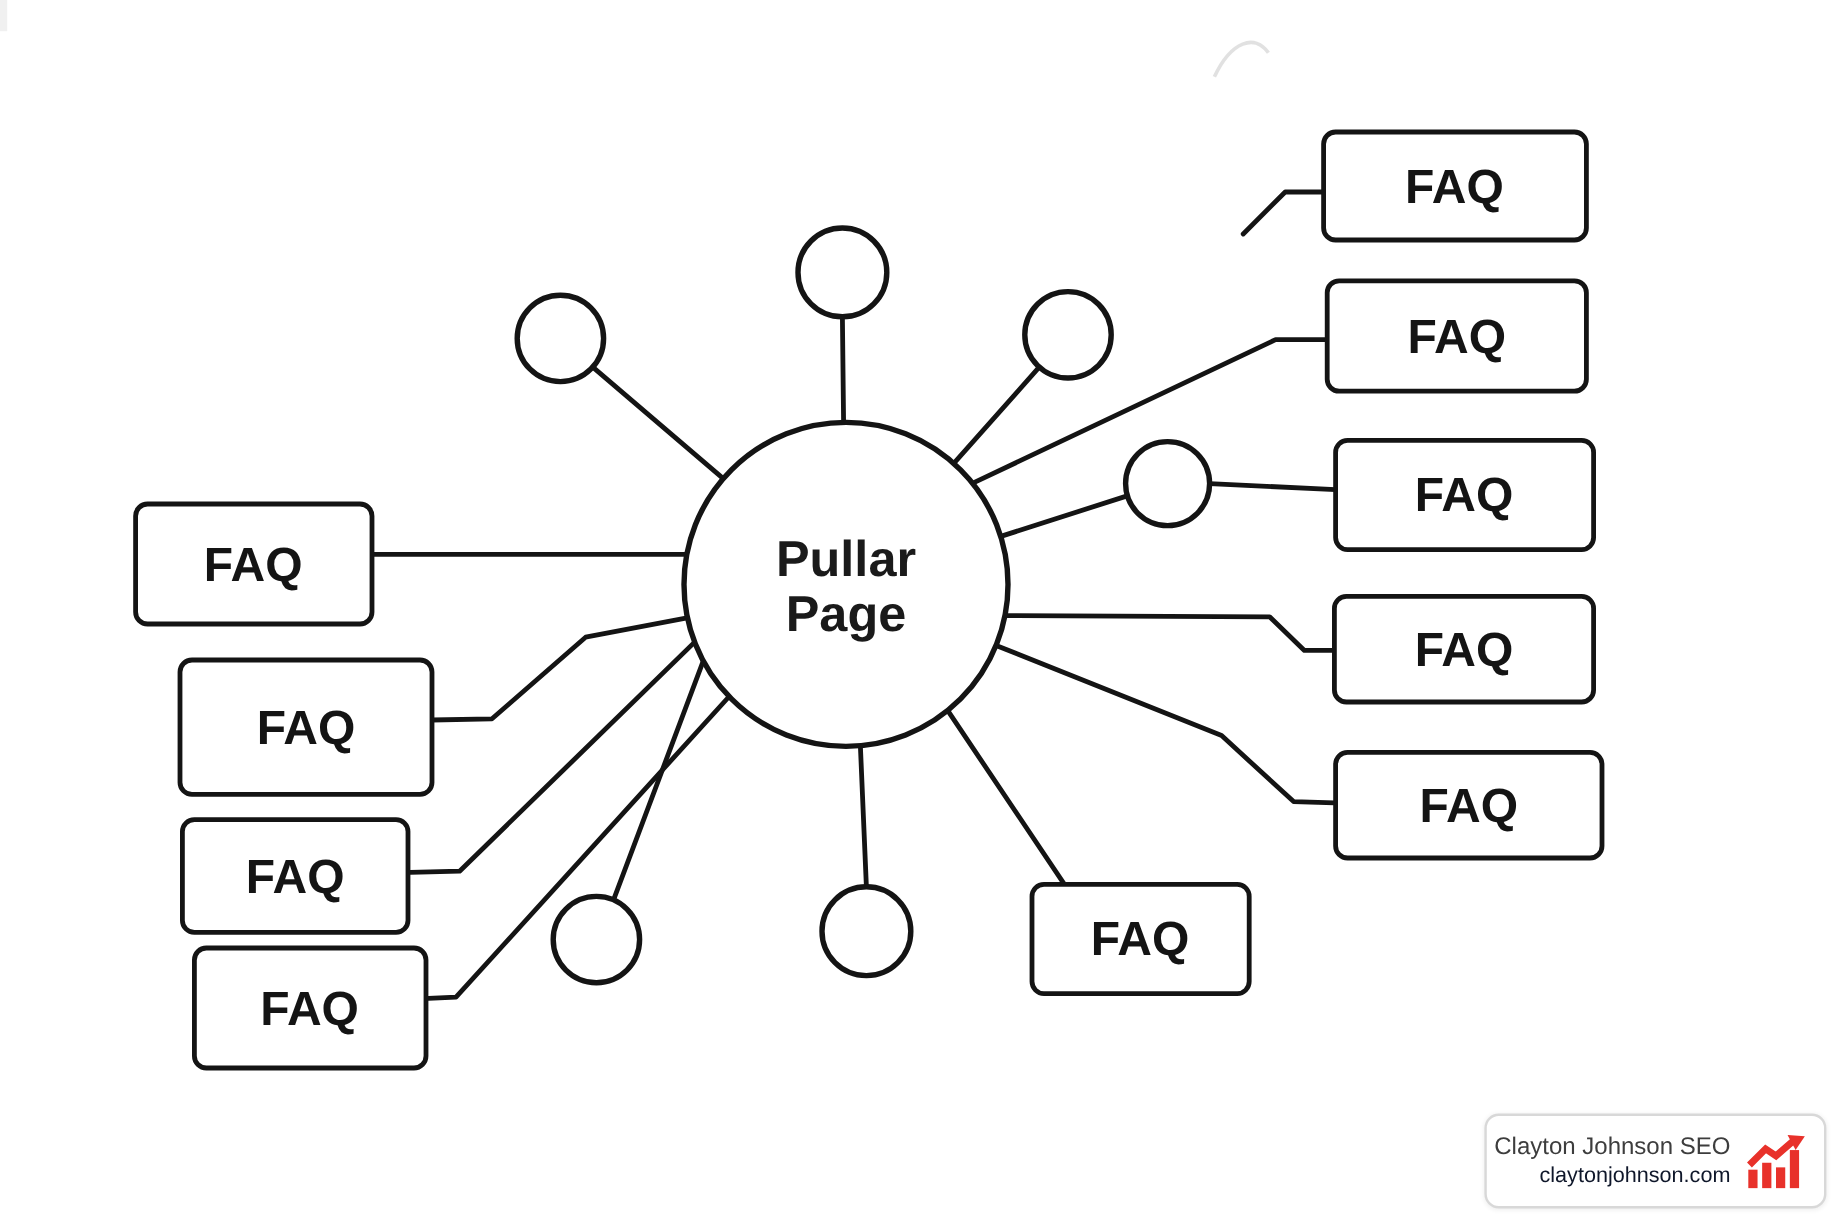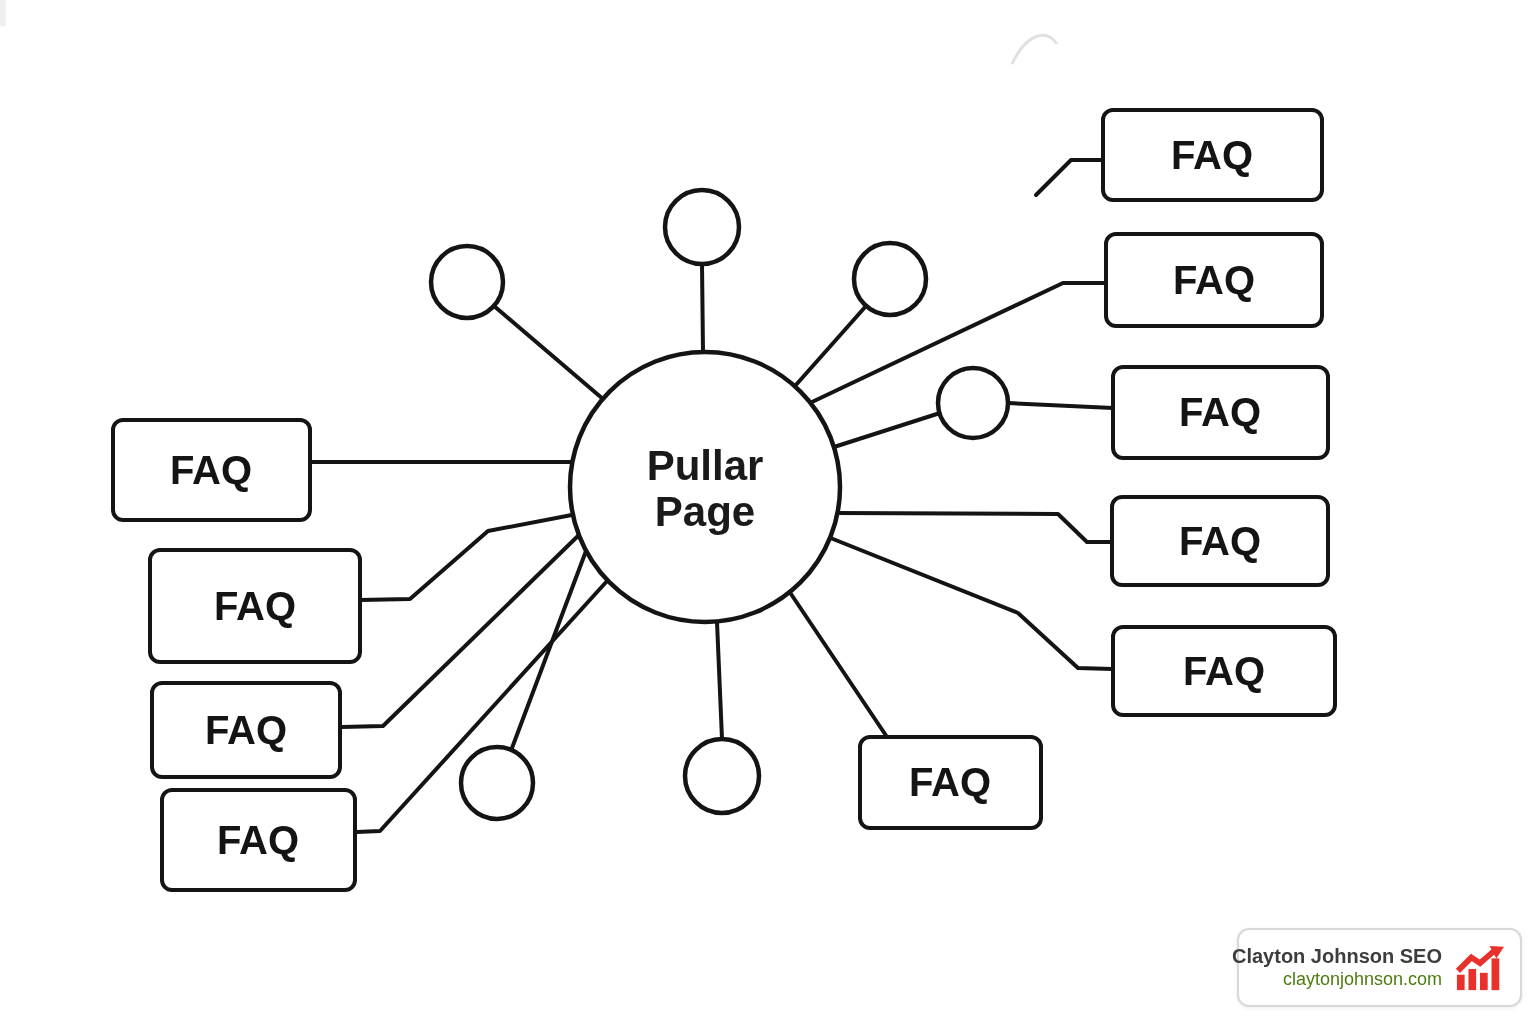--- a/index.html
+++ b/index.html
@@ -12,22 +12,22 @@
   .faq-label{font-family:"Liberation Sans",sans-serif;font-weight:bold;font-size:40px;fill:#141414;
              text-anchor:middle;}
   .central-label{font-family:"Liberation Sans",sans-serif;font-weight:bold;font-size:42px;fill:#1a1a1a;
              text-anchor:middle;}
   .sketch{stroke:#d4d4d4;stroke-width:3;fill:none;opacity:.7;}
   .brand-badge{position:absolute;left:1237px;top:928px;width:285px;height:79px;background:#ffffff;
                border:2px solid #d8d8d8;border-radius:12px;box-shadow:0 1px 4px rgba(0,0,0,.07);
                box-sizing:border-box;display:flex;align-items:center;justify-content:flex-end;
                gap:13px;padding-right:15px;}
   .brand-text{display:flex;flex-direction:column;align-items:flex-end;line-height:1.18;}
-  .brand-title{font-size:20px;font-weight:bold;color:#3d3d3d;white-space:nowrap;margin-left:48px;}
-  .brand-url{font-size:18px;color:#4d7c0f;white-space:nowrap;}
+  .brand-title{font-size:20px;font-weight:normal;color:#3d3d3d;white-space:nowrap;margin-left:48px;}
+  .brand-url{font-size:18px;color:#0f172a;white-space:nowrap;}
   .brand-icon{width:50px;height:46px;flex:0 0 auto;}
 </style>
 </head>
 <body>
 
 <div class="stage">
 
   <svg class="diagram" width="1536" height="1024" viewBox="0 0 1536 1024">
 
     <rect x="0" y="0" width="6" height="26" fill="#f0f0f0"></rect>

